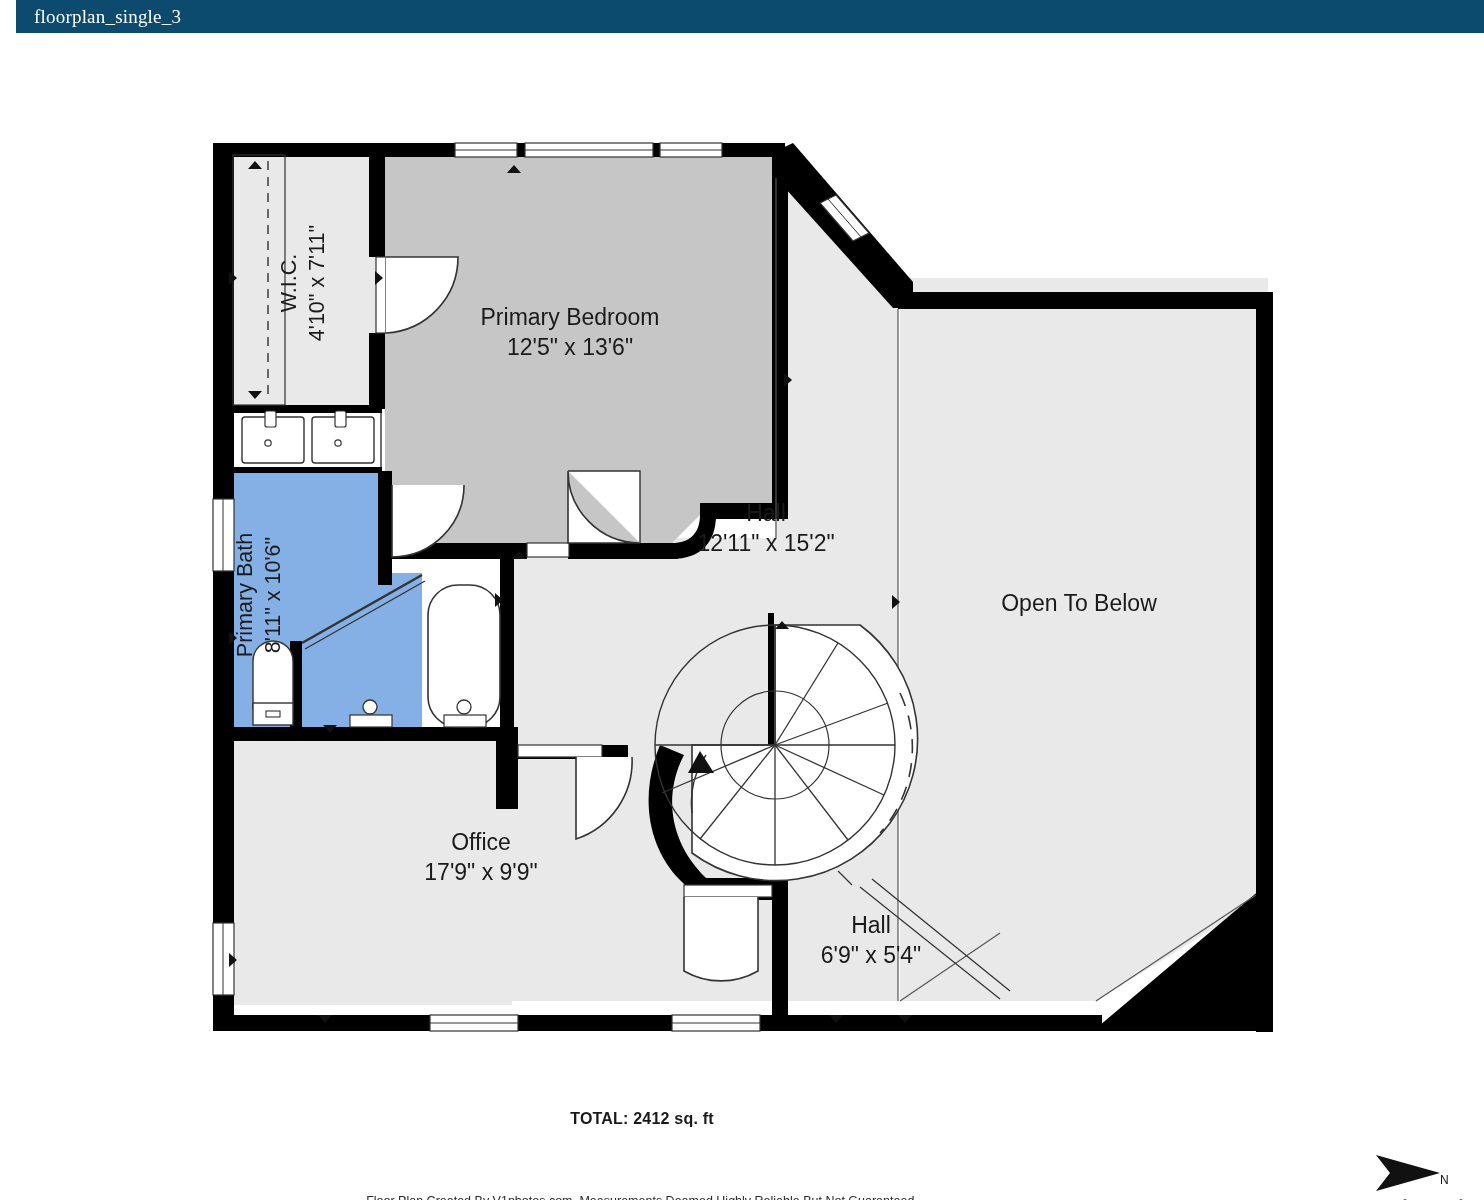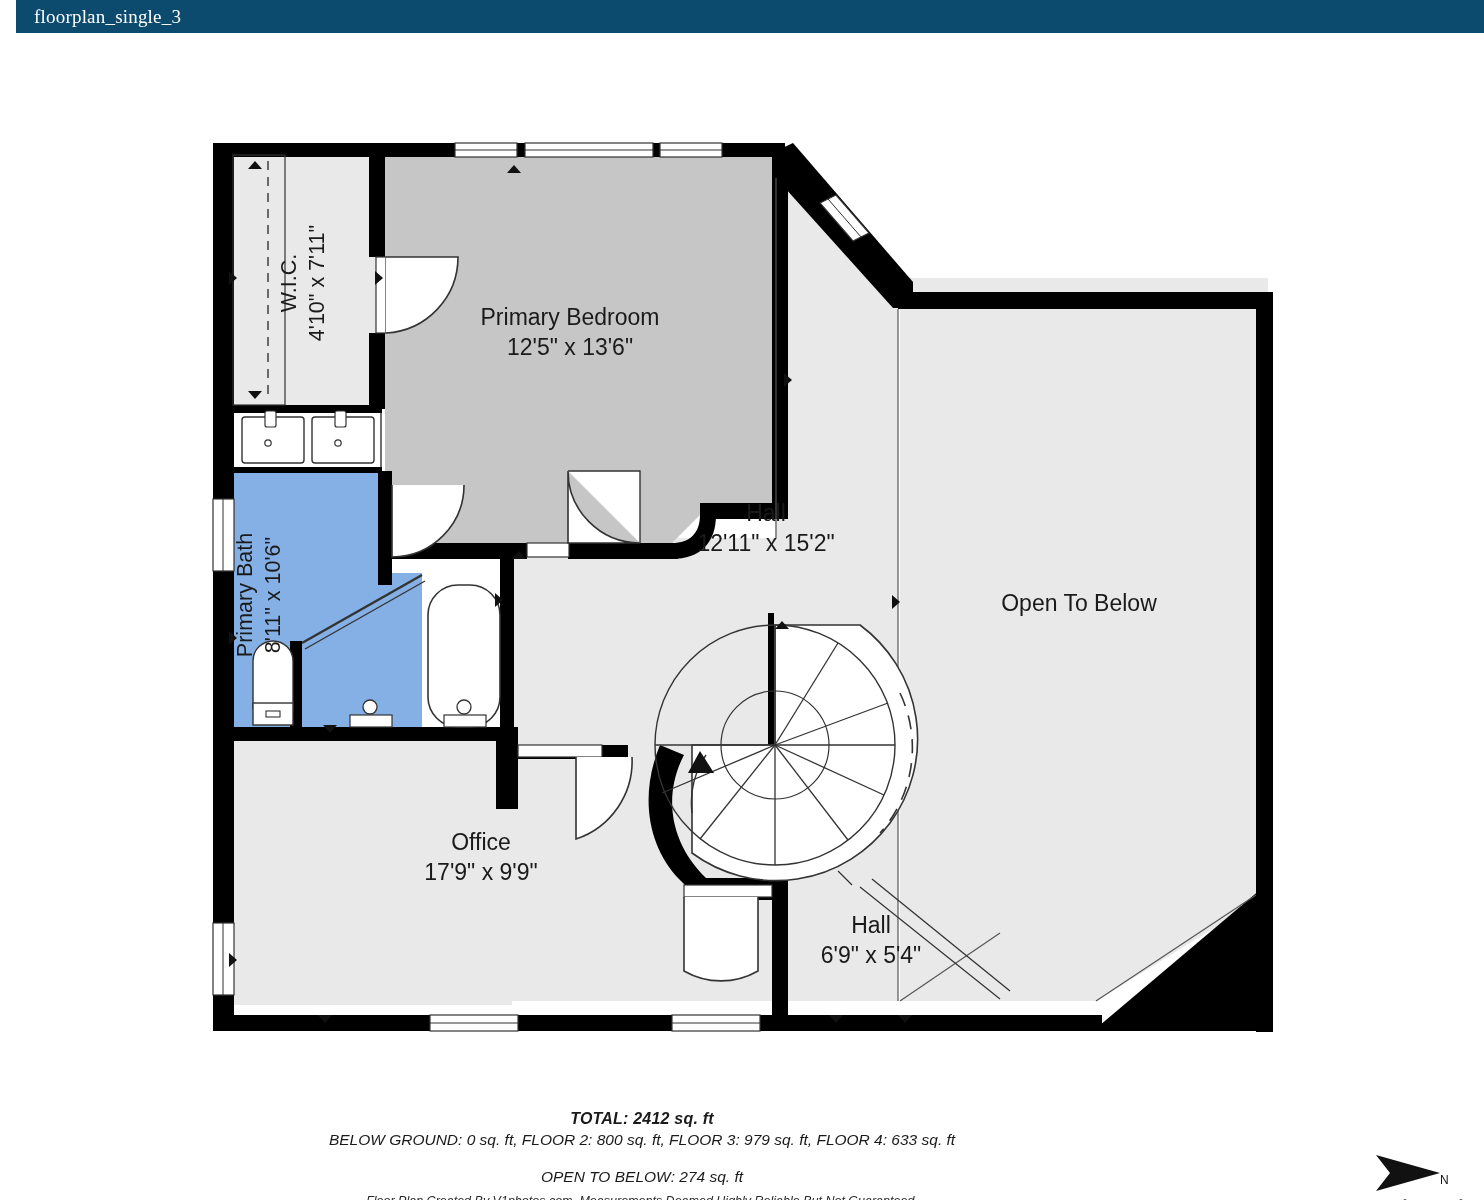--- a/index.html
+++ b/index.html
@@ -43,21 +43,20 @@
     left: 0;
     top: 0;
   }
   .footer-block {
     position: absolute;
     left: 0;
     width: 1284px;
     text-align: center;
     color: #1a1a1a;
     font-family: "Liberation Sans", sans-serif;
-    font-style: italic;
   }
   #ftotal {
     top: 1077px;
     font-size: 16px;
     font-weight: bold;
     letter-spacing: 0.2px;
   }
   #fline2 { top: 1098px; font-size: 15.5px; }
   #fline3 { top: 1117px; font-size: 15.5px; }
   #fline4 { top: 1135px; font-size: 15.5px; }
@@ -379,22 +378,20 @@
       <g>
         <text x="871" y="900" text-anchor="middle" font-size="23">Hall</text>
         <text x="871" y="930" text-anchor="middle" font-size="23">6'9" x 5'4"</text>
       </g>
 
       <text x="1079" y="578" text-anchor="middle" font-size="23">Open To Below</text>
     </g>
   </svg>
 
   <div class="footer-block" id="ftotal">TOTAL: 2412 sq. ft</div>
-  <div class="footer-block" id="fline2">BELOW GROUND: 0 sq. ft, FLOOR 2: 800 sq. ft, FLOOR 3: 979 sq. ft, FLOOR 4: 633 sq. ft</div>
-  <div class="footer-block" id="fline4">OPEN TO BELOW: 274 sq. ft</div>
   <div class="footer-block" id="fdisclaimer">Floor Plan Created By V1photos.com, Measurements Deamed Highly Reliable But Not Guaranteed.</div>
 
   <div id="logo-block">
     <svg width="156" height="46" viewBox="0 0 156 46">
       <polygon points="112,22 48,4 62,22 48,40" fill="#111111"></polygon>
     </svg>
     <span id="north-letter">N</span>
     <div id="logo-text">REcolorado</div>
   </div>
 

